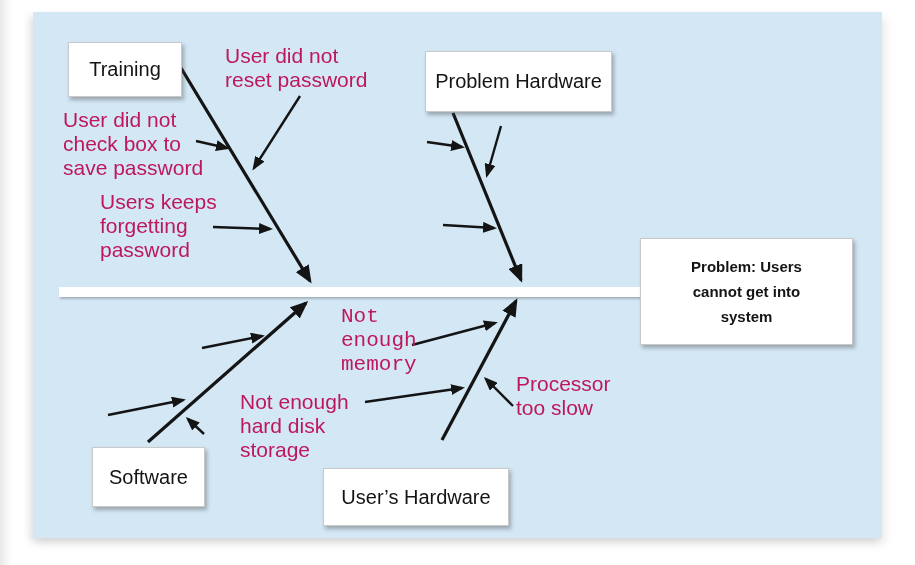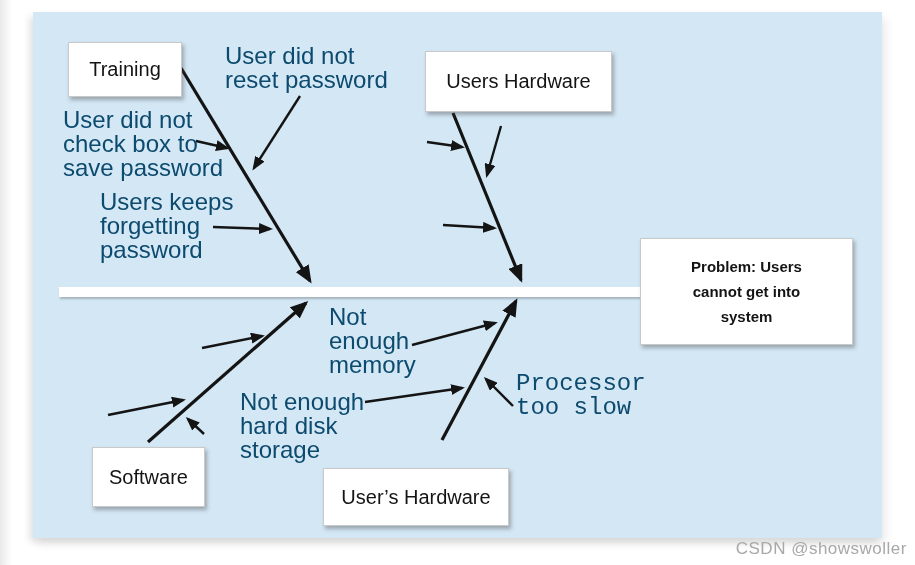--- a/index.html
+++ b/index.html
@@ -38,29 +38,29 @@
   }
   #box-training        { left:68px;  top:42px;  width:112px; height:53px; }
   #box-system-hardware { left:425px; top:51px;  width:185px; height:59px; }
   #box-software        { left:92px;  top:447px; width:111px; height:58px; }
   #box-users-hardware  { left:323px; top:468px; width:184px; height:56px; }
   #box-problem {
     left:640px; top:238px; width:211px; height:105px;
     font-weight:bold; font-size:15px; line-height:25px; white-space:pre-line;
   }
   .lbl {
-    position:absolute; font-size:24px; line-height:24px;
-    white-space:pre-line; color:#0c4a6e;
+    position:absolute; font-size:21px; line-height:24px;
+    white-space:pre-line; color:#be185d;
   }
   #lbl-reset      { left:225px; top:44px;  }
   #lbl-checkbox   { left:63px;  top:108px; }
   #lbl-forgetting { left:100px; top:190px; }
-  #lbl-memory     { left:329px; top:305px; }
+  #lbl-memory     { left:341px; top:305px;font-family:Liberation Mono, monospace; }
   #lbl-harddisk   { left:240px; top:390px; }
-  #lbl-processor  { left:516px; top:372px;font-family:Liberation Mono, monospace; }
+  #lbl-processor  { left:516px; top:372px; }
 
   .watermark {
     position:absolute; right:8px; top:539px;
     font-size:17px; color:#a8a8a8; letter-spacing:0.5px;
   }
 </style>
 </head>
 <body>
 
 <div id="root">
@@ -97,21 +97,21 @@
     <line x1="202" y1="348" x2="262" y2="336" stroke="#141414" stroke-width="2.4" marker-end="url(#mSmall)"></line>
     <line x1="108" y1="415" x2="183" y2="400" stroke="#141414" stroke-width="2.4" marker-end="url(#mSmall)"></line>
     <line x1="204" y1="434" x2="188" y2="419" stroke="#141414" stroke-width="2.4" marker-end="url(#mSmall)"></line>
 
     <line x1="412" y1="345" x2="495" y2="323" stroke="#141414" stroke-width="2.4" marker-end="url(#mSmall)"></line>
     <line x1="365" y1="402" x2="462" y2="388" stroke="#141414" stroke-width="2.4" marker-end="url(#mSmall)"></line>
     <line x1="513" y1="406" x2="486" y2="379" stroke="#141414" stroke-width="2.4" marker-end="url(#mSmall)"></line>
   </svg>
 
   <div class="node" id="box-training">Training</div>
-  <div class="node" id="box-system-hardware">Users Hardware</div>
+  <div class="node" id="box-system-hardware">Problem Hardware</div>
   <div class="node" id="box-software">Software</div>
   <div class="node" id="box-users-hardware">User’s Hardware</div>
 
   <div class="node" id="box-problem">Problem: Users
 cannot get into
 system</div>
 
   <div class="lbl" id="lbl-reset">User did not
 reset password</div>
   <div class="lbl" id="lbl-checkbox">User did not
@@ -122,15 +122,14 @@
 password</div>
   <div class="lbl" id="lbl-memory">Not
 enough
 memory</div>
   <div class="lbl" id="lbl-harddisk">Not enough
 hard disk
 storage</div>
   <div class="lbl" id="lbl-processor">Processor
 too slow</div>
 
-  <div class="watermark">CSDN @showswoller</div>
 
 </div>
 
 </body></html>

